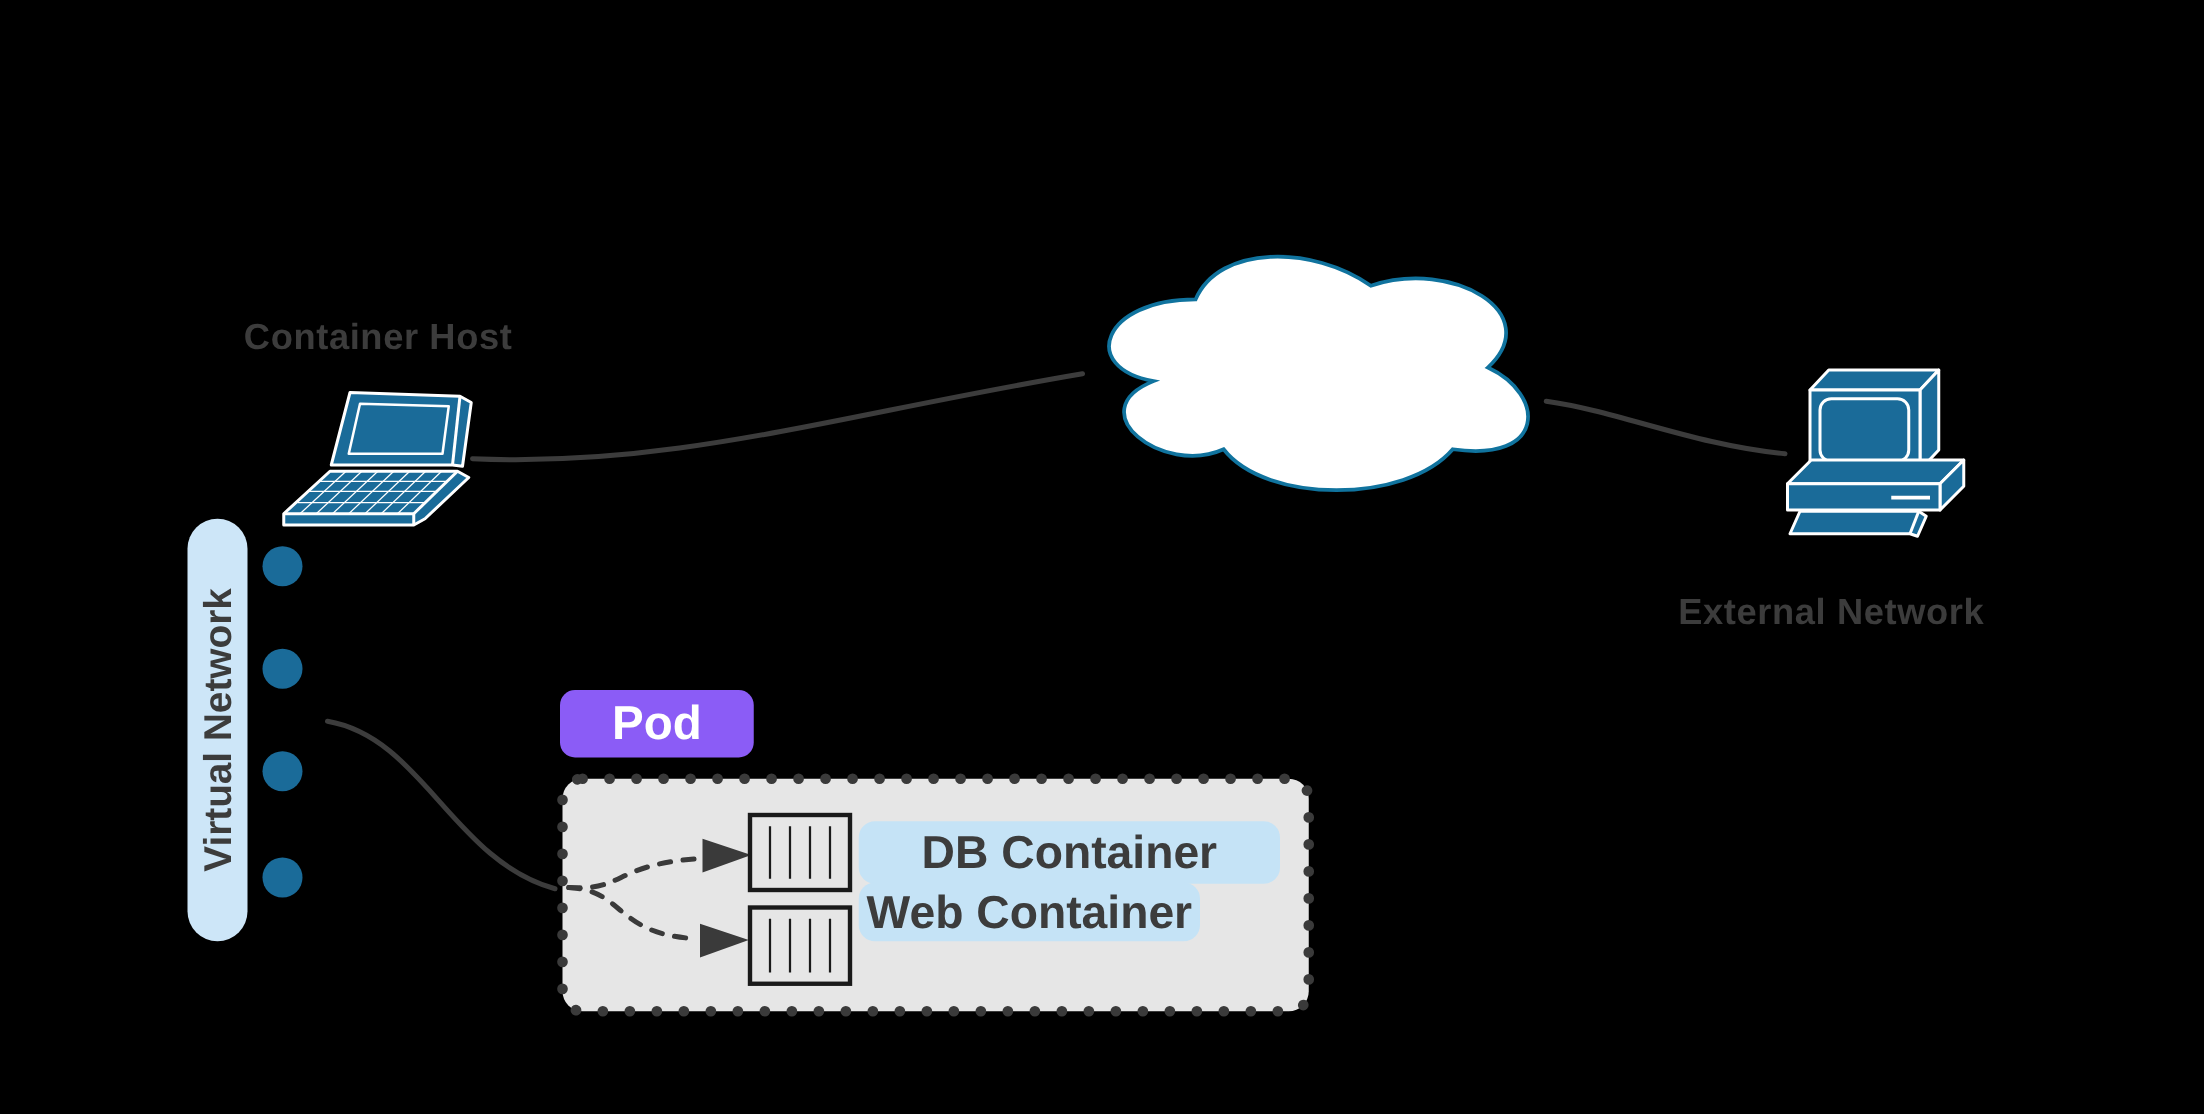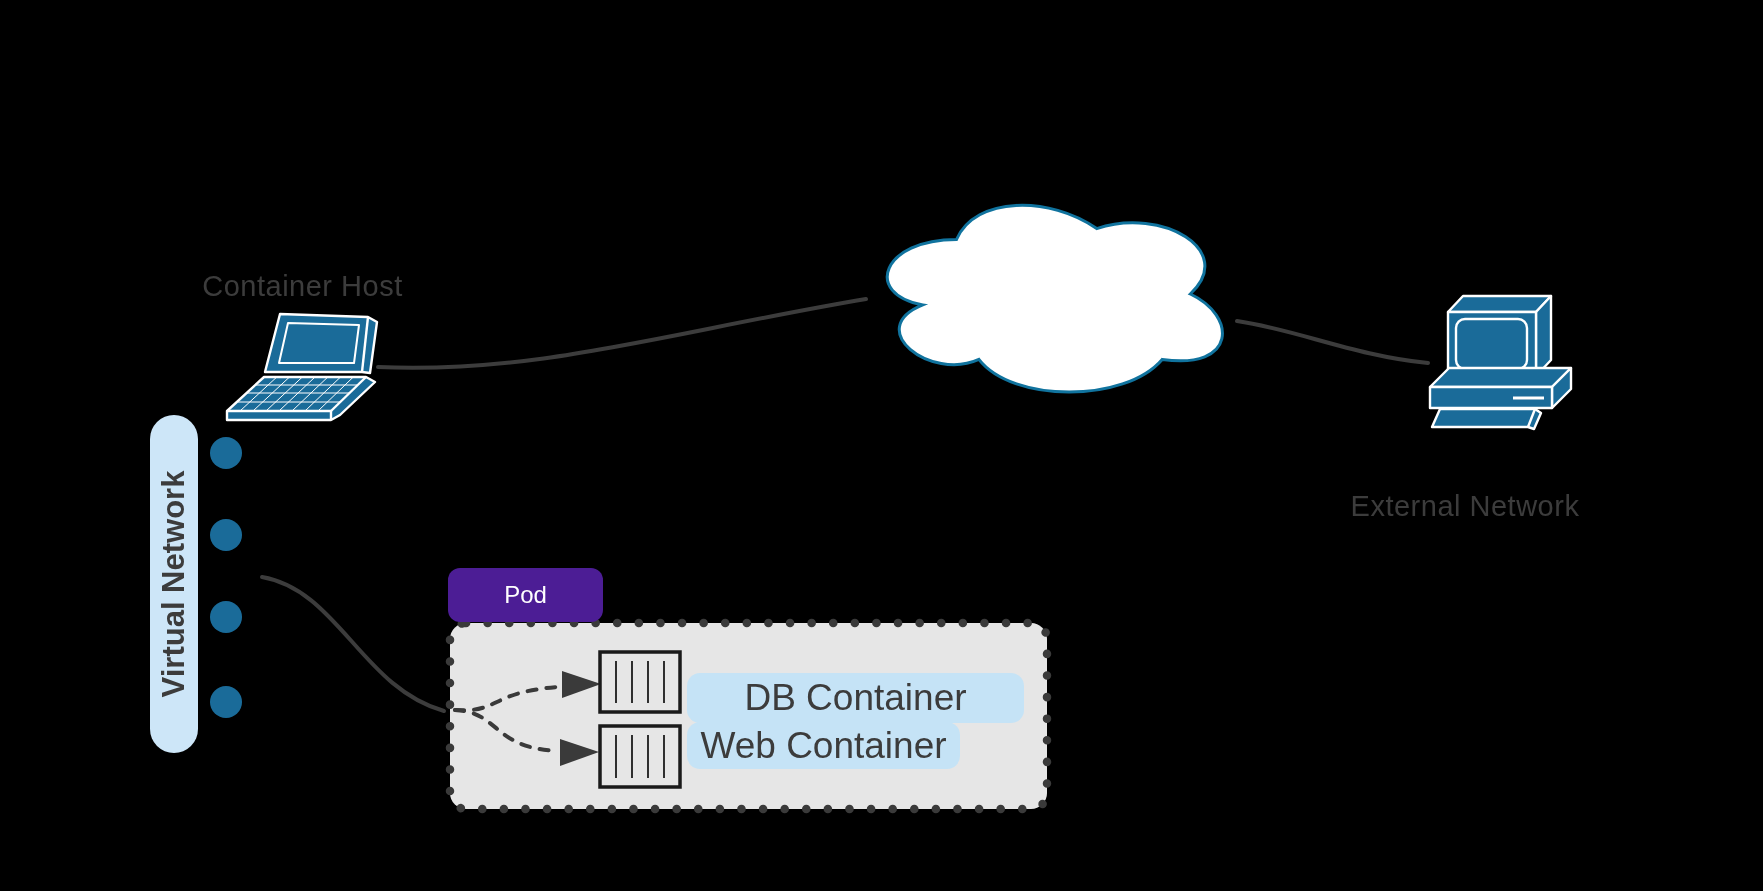--- a/index.html
+++ b/index.html
@@ -1,29 +1,29 @@
 <!DOCTYPE html>
 <html><head>
 <meta charset="utf-8">
 <style>
   html,body{margin:0;padding:0;background:#000;}
   body{width:1763px;height:891px;position:relative;overflow:hidden;
        font-family:"Liberation Sans","DejaVu Sans",sans-serif;}
   #scene{position:absolute;left:0;top:0;width:1763px;height:891px;}
   .lbl{position:absolute;display:flex;align-items:center;justify-content:center;
-       font-weight:normal;color:#3C3C3C;margin-top:16px;}
+       font-weight:bold;color:#3C3C3C;}
   .lbl-plain{font-size:29px;letter-spacing:.5px;}
   #container-host-label{left:170px;top:252px;width:265px;height:36px;}
   #external-client-label{left:1325px;top:472px;width:280px;height:36px;}
   #virtual-network-bar{position:absolute;left:150px;top:415px;width:48px;height:338px;
        background:#CDE6F8;border-radius:24px;display:flex;align-items:center;justify-content:center;}
   #virtual-network-bar span{transform:rotate(-90deg);white-space:nowrap;
        font-weight:bold;font-size:31px;color:#3C3C3C;}
-  #pod-label{left:448px;top:552px;width:155px;height:54px;background:#4c1d95;
-       border-radius:12px;color:#FFFFFF;font-size:24px;}
+  #pod-label{left:448px;top:552px;width:155px;height:54px;background:#8b5cf6;
+       border-radius:12px;color:#FFFFFF;font-size:38px;}
   .blue-pill{background:#C5E3F6;border-radius:13px;font-size:37px;}
   #db-container-label{left:687px;top:657px;width:337px;height:50px;}
   #web-container-label{left:687px;top:706px;width:273px;height:47px;}
 </style>
 </head>
 <body>
 
 <svg id="scene" viewBox="0 0 1763 891" xmlns="http://www.w3.org/2000/svg">
 
   <path d="M 378,367 C 540,374 670,332 866,299" fill="none" stroke="#3C3C3C" stroke-width="4" stroke-linecap="round"></path>

